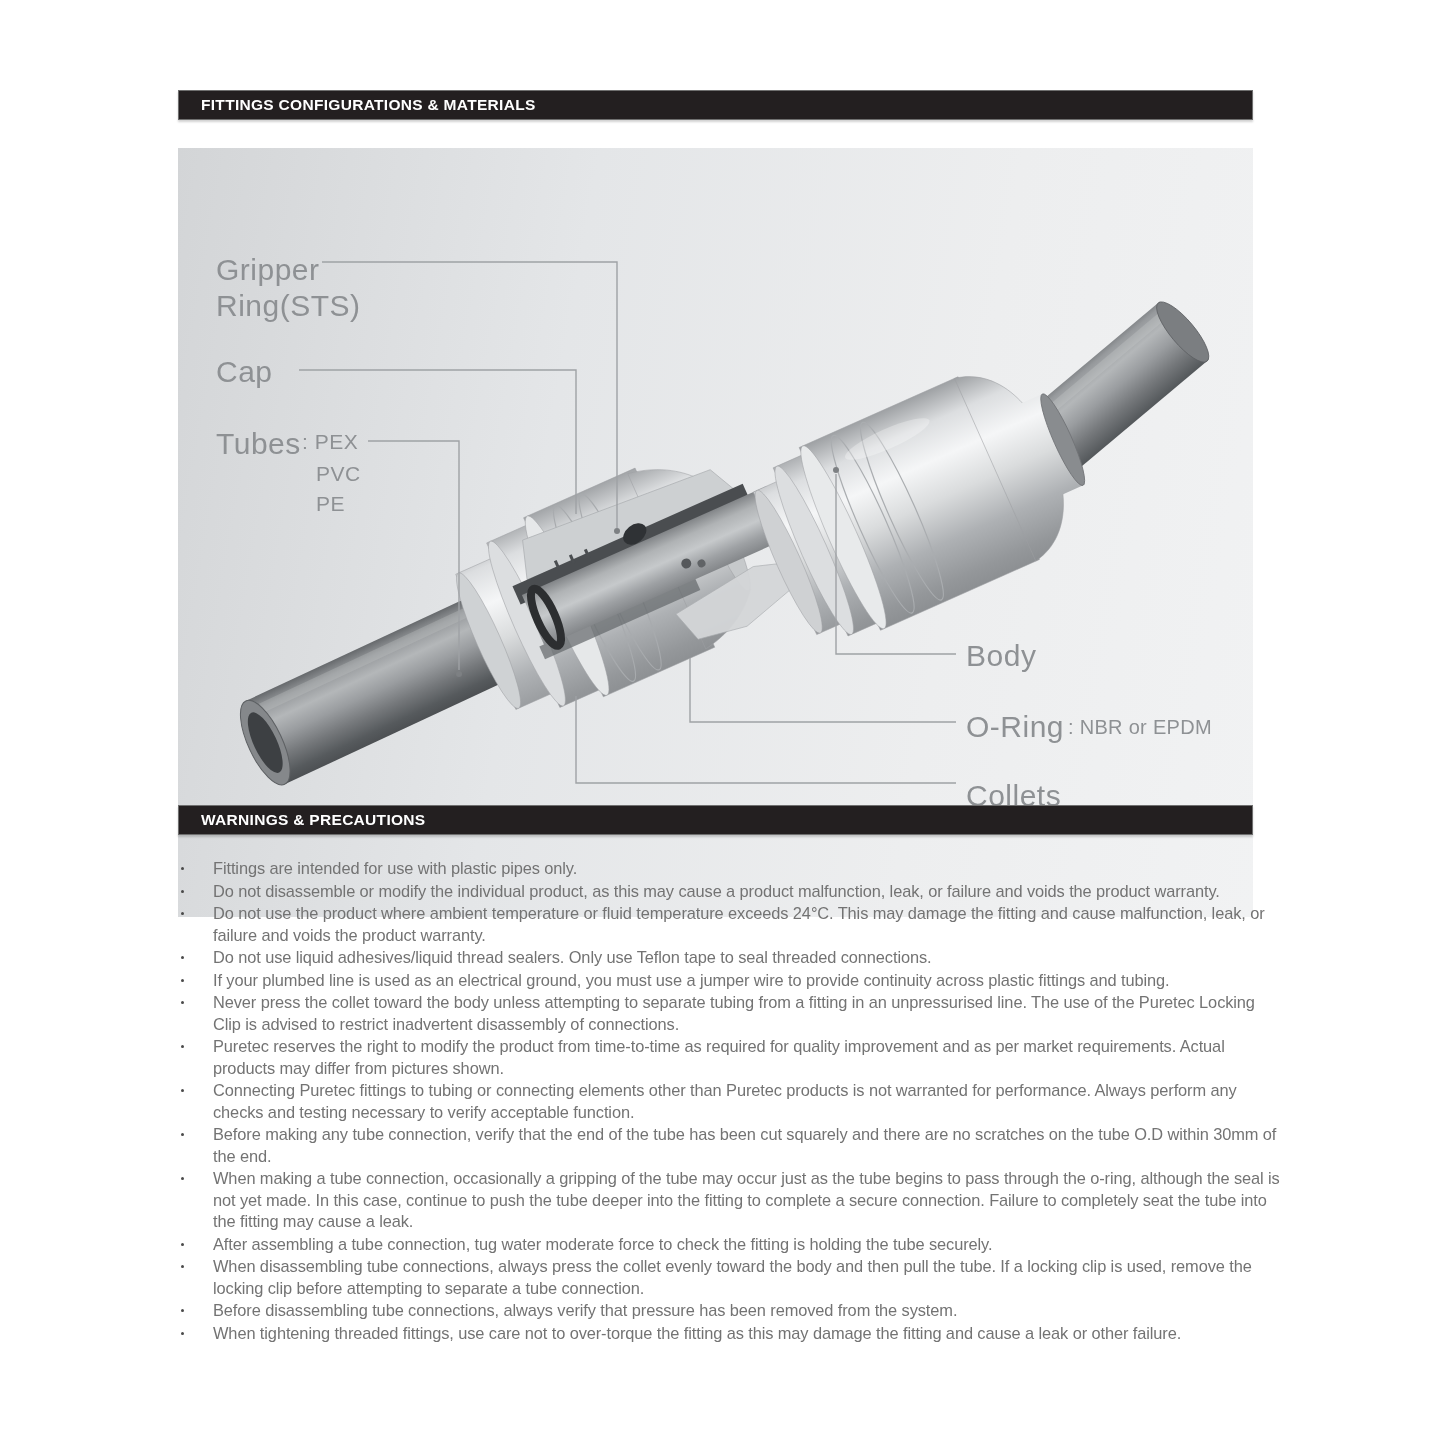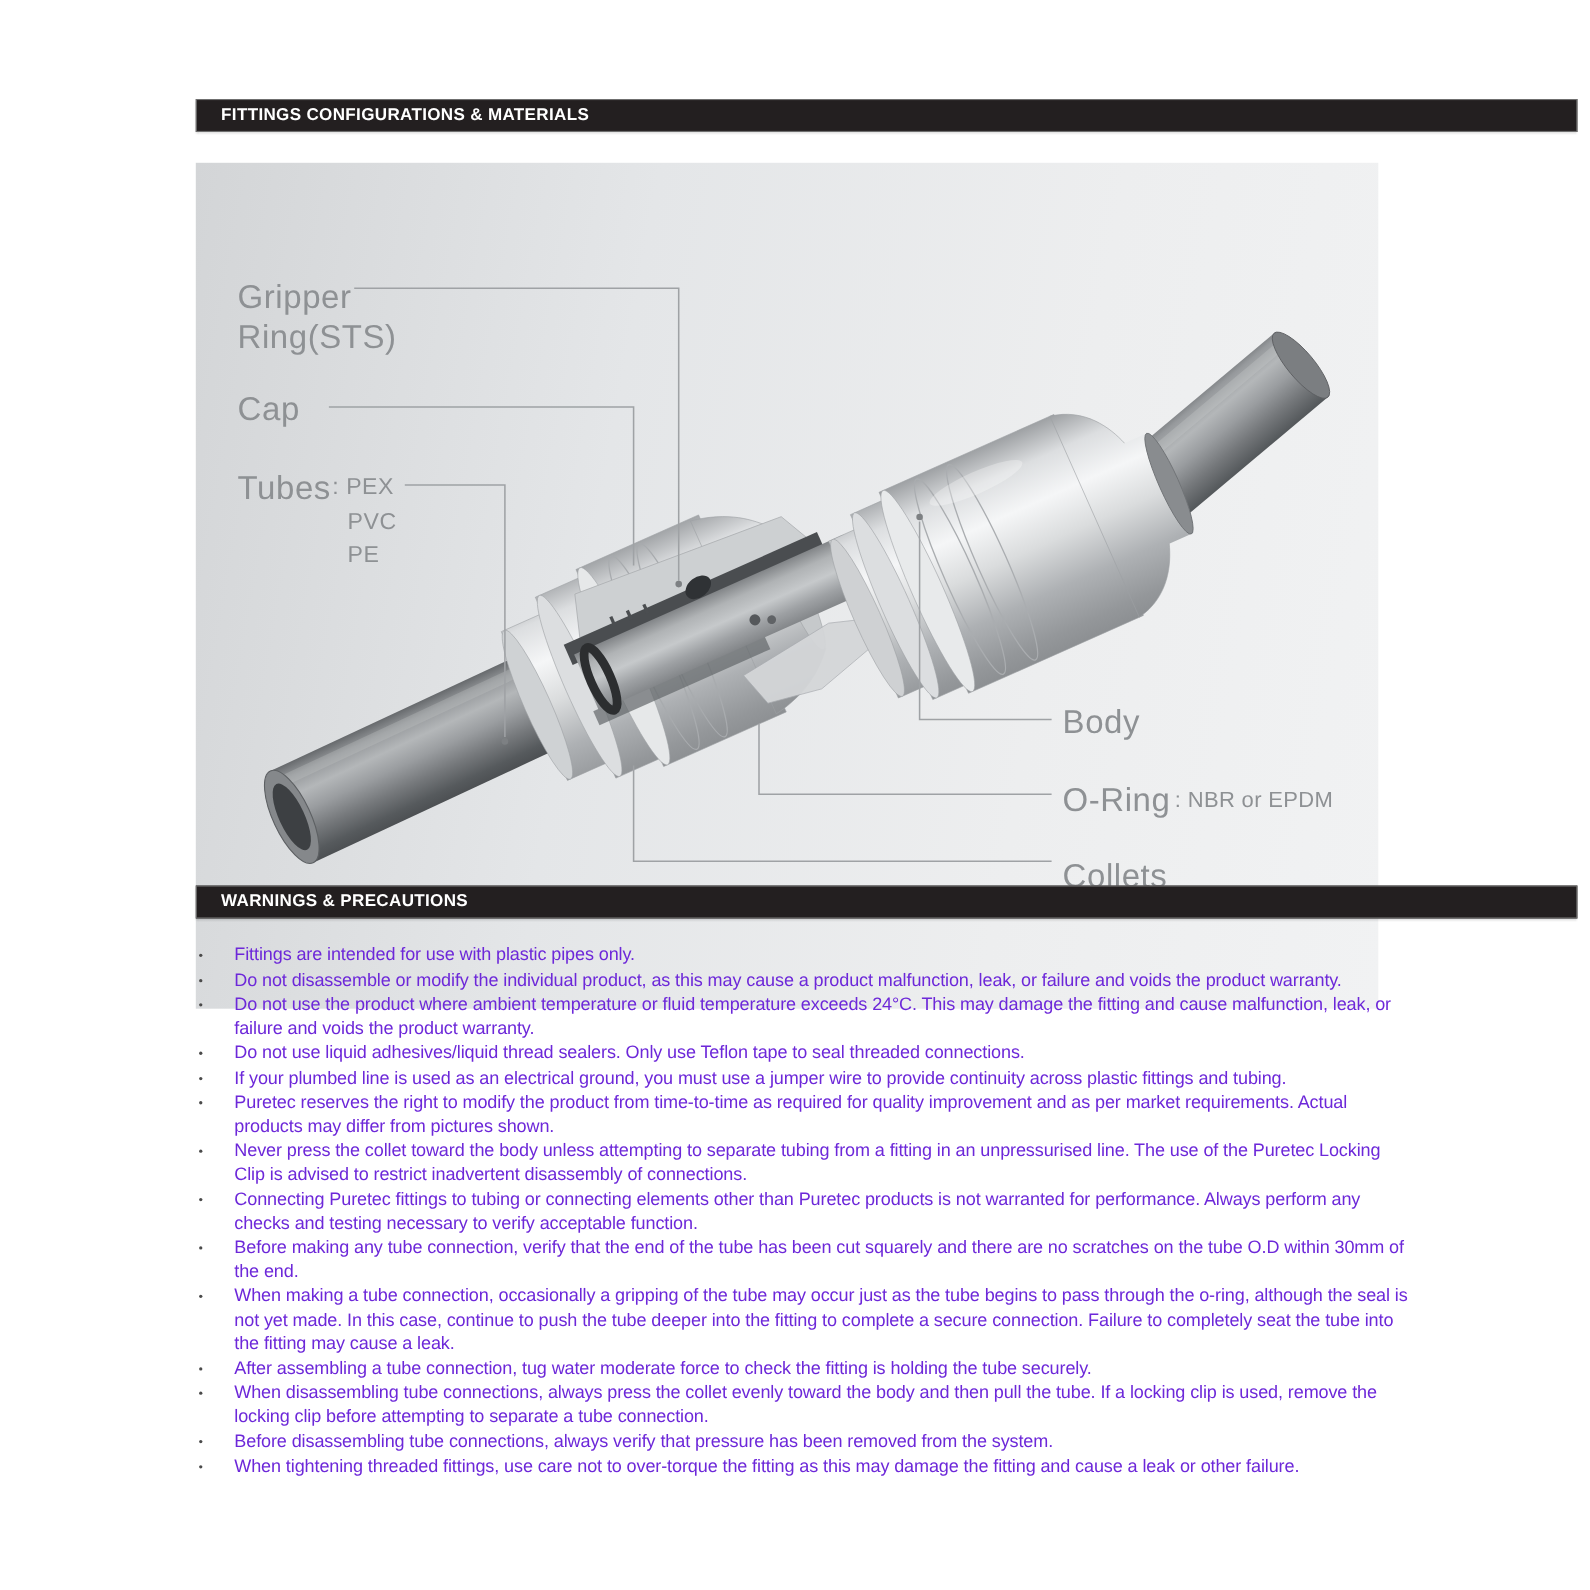--- a/index.html
+++ b/index.html
@@ -1,40 +1,40 @@
 <!DOCTYPE html>
 <html><head>
 <meta charset="utf-8">
 <style>
   html,body{margin:0;padding:0;background:#ffffff;}
   .page{position:relative;width:1445px;height:1445px;background:#ffffff;
         font-family:"Liberation Sans",sans-serif;overflow:hidden;}
 
-  .section-bar{position:absolute;left:178px;width:1256px;height:30px;
+  .section-bar{position:absolute;left:178px;width:1075px;height:30px;
         background:#231f20;border:1px solid #6f6f6f;box-sizing:border-box;
         box-shadow:0 2px 2px rgba(0,0,0,.18);
         color:#ffffff;font-weight:700;font-size:15.5px;letter-spacing:.3px;
         line-height:28px;padding-left:22px;}
   .bar-fittings{top:90px;}
   .bar-warnings{top:805px;}
 
   .diagram-panel{position:absolute;left:178px;top:148px;width:1075px;height:769px;
         background:linear-gradient(100deg,#d3d5d7 0%,#e4e6e8 35%,#edeeef 70%,#f1f2f3 100%);}
   .diagram-panel svg{display:block;width:100%;height:100%;}
 
   .dlab{font-family:"Liberation Sans",sans-serif;font-size:30px;fill:#8e9194;letter-spacing:.5px;}
   .dlab-sm{font-family:"Liberation Sans",sans-serif;font-size:21px;fill:#8e9194;letter-spacing:.5px;}
   .dlab-xs{font-family:"Liberation Sans",sans-serif;font-size:20px;fill:#8e9194;letter-spacing:.3px;}
   .leader{stroke:#9fa2a5;stroke-width:1.4;fill:none;}
   .leader-dot{fill:#7d8083;}
 
   .warnings-list{position:absolute;left:178px;top:858px;width:1104px;}
   .w-row{position:relative;padding-left:35px;margin-bottom:1px;}
   .w-dot{position:absolute;left:3px;top:9px;width:3px;height:3px;border-radius:50%;background:#4a4a4a;}
-  .w-text{font-size:16.4px;line-height:21.5px;color:#6d28d9;letter-spacing:-.1px;}
+  .w-text{font-size:16.4px;line-height:21.5px;color:#737373;letter-spacing:-.1px;}
 </style>
 </head>
 <body>
 
 <div class="page">
 
   <div class="section-bar bar-fittings">
     <span>FITTINGS CONFIGURATIONS &amp; MATERIALS</span>
   </div>
 
@@ -166,28 +166,28 @@
     <div class="w-row">
         <span class="w-dot"></span>
         <div class="w-text">Do not use liquid adhesives/liquid thread sealers. Only use Teflon tape to seal threaded connections.</div>
       </div>
     <div class="w-row">
         <span class="w-dot"></span>
         <div class="w-text">If your plumbed line is used as an electrical ground, you must use a jumper wire to provide continuity across plastic fittings and tubing.</div>
       </div>
     <div class="w-row">
         <span class="w-dot"></span>
+        <div class="w-text">Never press the collet toward the body unless attempting to separate tubing from a fitting in an unpressurised line. The use of the Puretec Locking Clip is advised to restrict inadvertent disassembly of connections.</div>
+      </div>
+    <div class="w-row">
+        <span class="w-dot"></span>
         <div class="w-text">Puretec reserves the right to modify the product from time-to-time as required for quality improvement and as per market requirements. Actual products may differ from pictures shown.</div>
       </div>
     <div class="w-row">
         <span class="w-dot"></span>
-        <div class="w-text">Never press the collet toward the body unless attempting to separate tubing from a fitting in an unpressurised line. The use of the Puretec Locking Clip is advised to restrict inadvertent disassembly of connections.</div>
-      </div>
-    <div class="w-row">
-        <span class="w-dot"></span>
         <div class="w-text">Connecting Puretec fittings to tubing or connecting elements other than Puretec products is not warranted for performance. Always perform any checks and testing necessary to verify acceptable function.</div>
       </div>
     <div class="w-row">
         <span class="w-dot"></span>
         <div class="w-text">Before making any tube connection, verify that the end of the tube has been cut squarely and there are no scratches on the tube O.D within 30mm of the end.</div>
       </div>
     <div class="w-row">
         <span class="w-dot"></span>
         <div class="w-text">When making a tube connection, occasionally a gripping of the tube may occur just as the tube begins to pass through the o-ring, although the seal is not yet made. In this case, continue to push the tube deeper into the fitting to complete a secure connection. Failure to completely seat the tube into the fitting may cause a leak.</div>
       </div>

